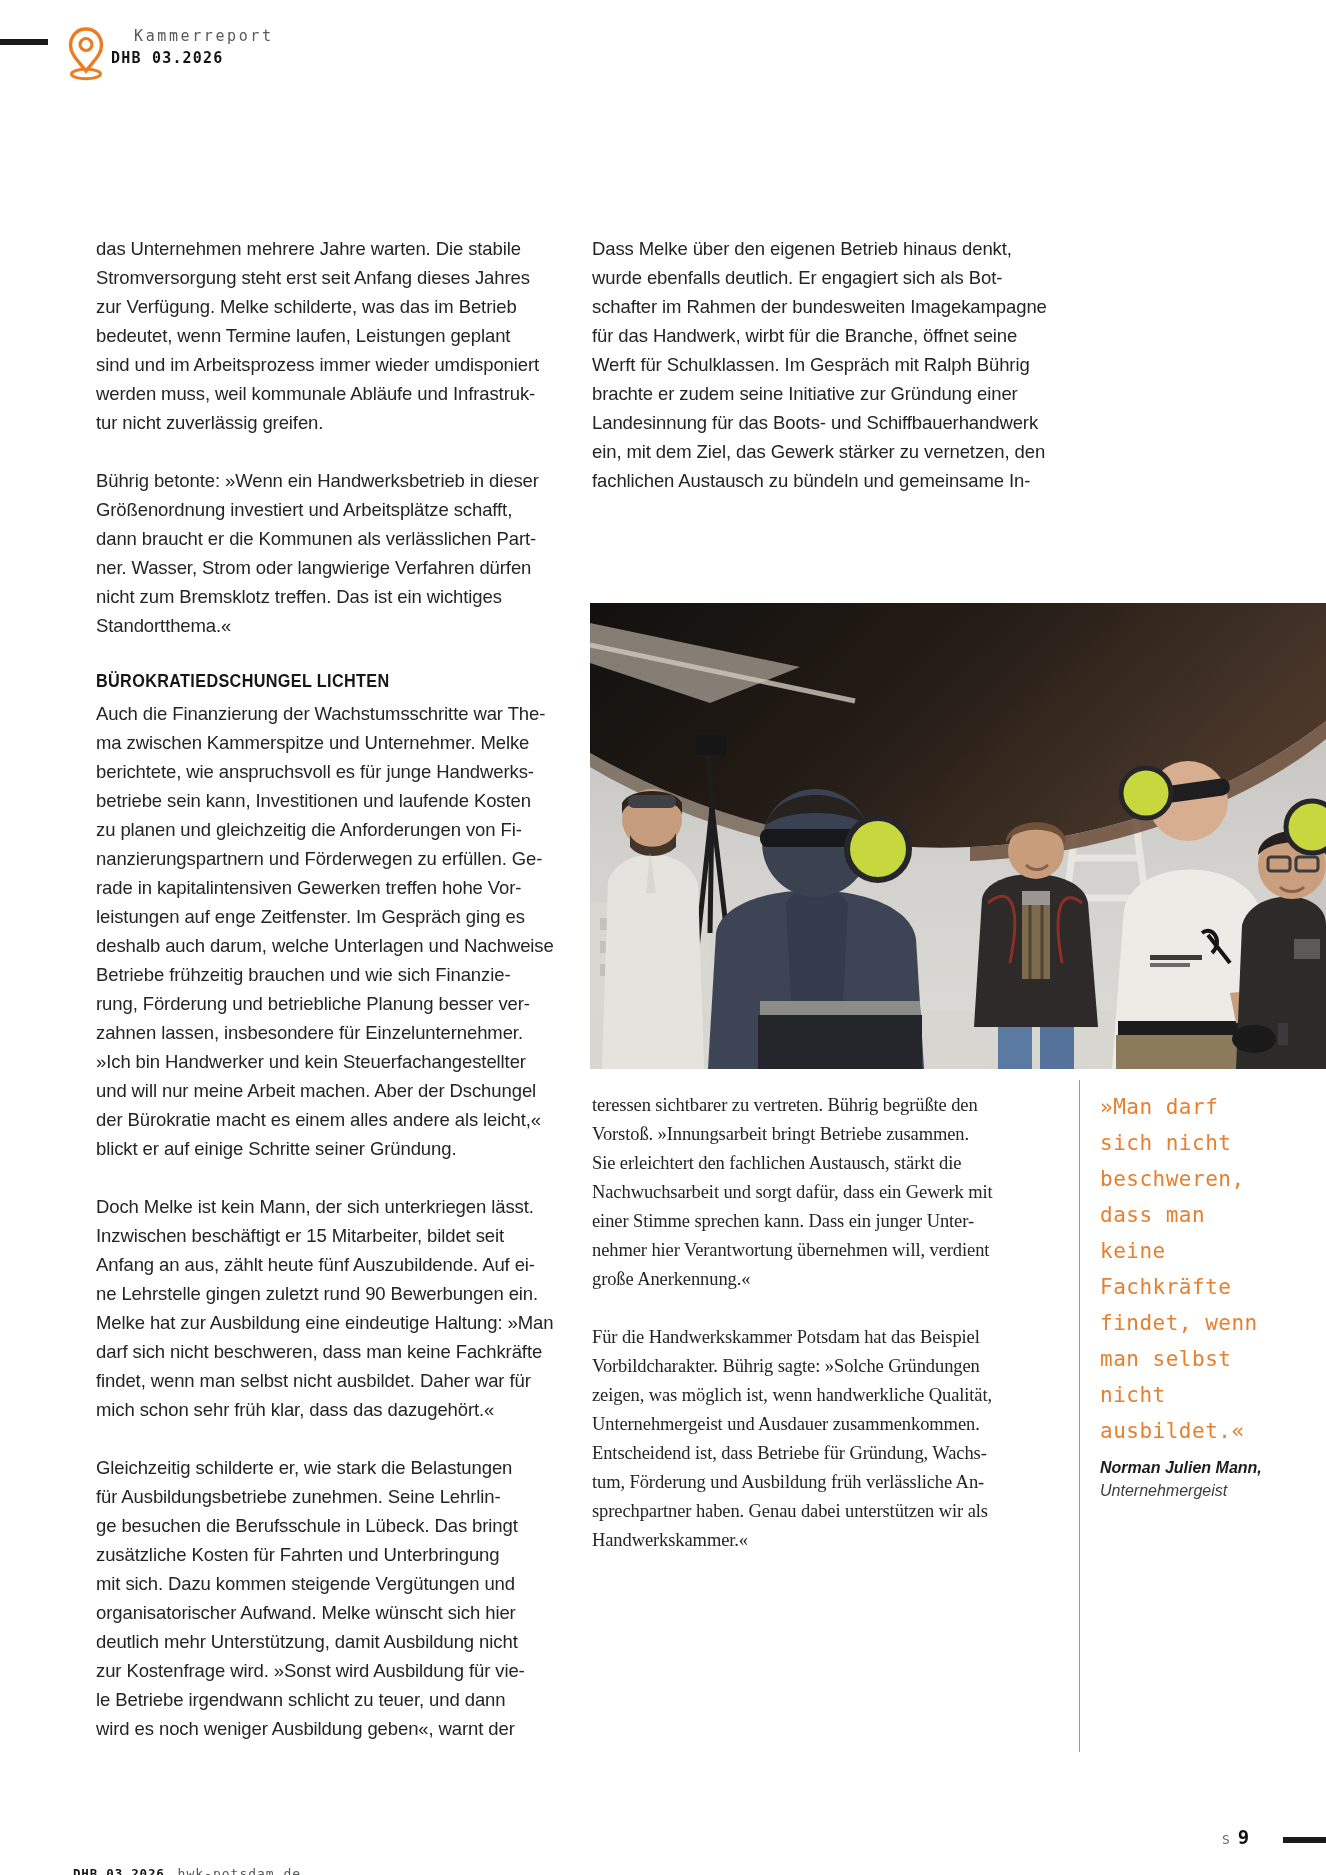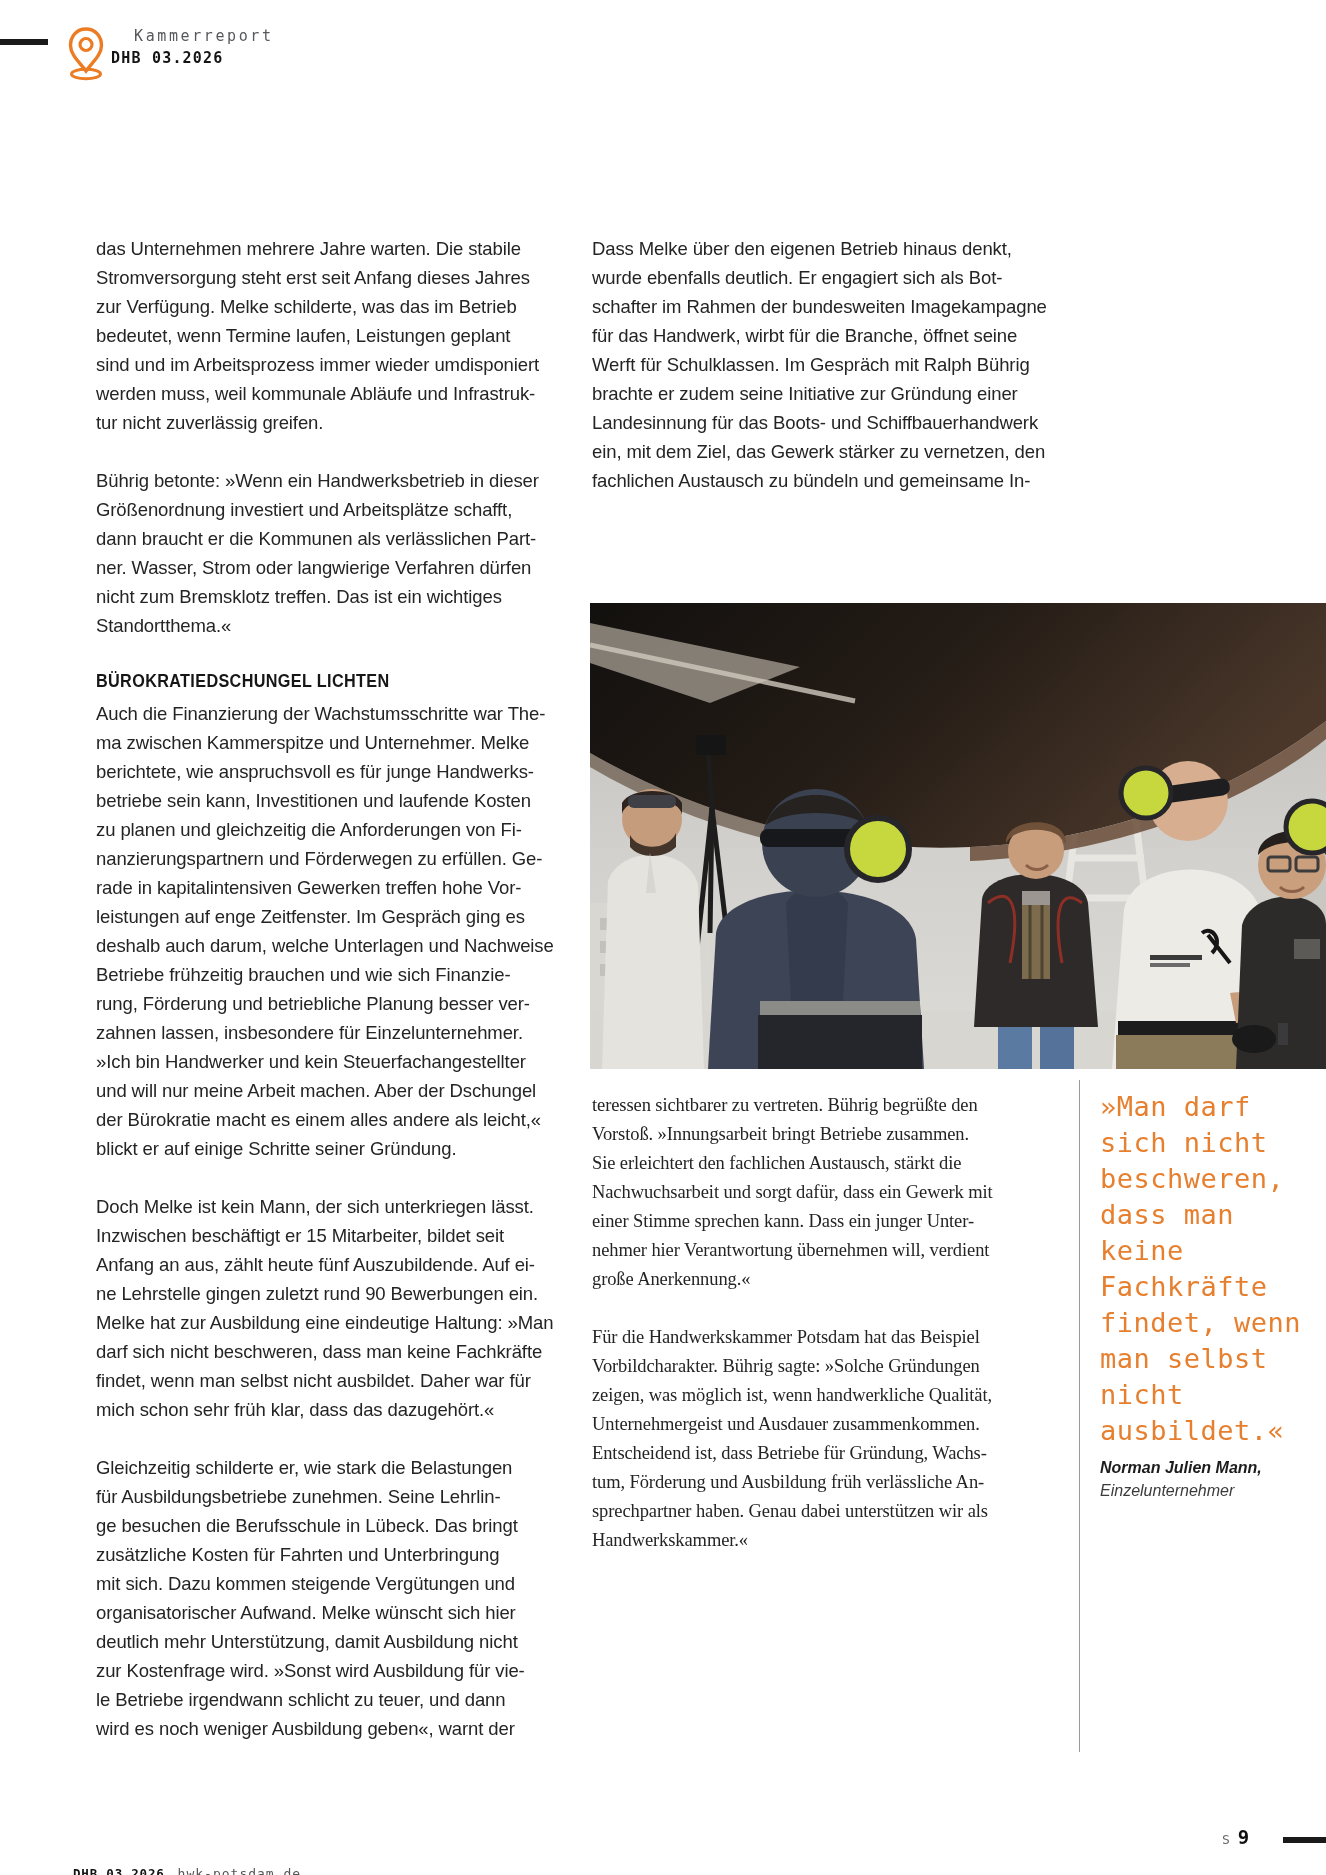--- a/index.html
+++ b/index.html
@@ -24,21 +24,21 @@
   .para{white-space:pre-line;margin:0 0 29px 0;}
   .para:last-child{margin-bottom:0;}
   .subhead{margin:22px 0 6px 0;font-weight:bold;font-size:18px;line-height:24px;
     letter-spacing:0.4px;color:#161616;transform:scaleX(0.9);transform-origin:left center;
     white-space:nowrap;}
   
   .photo{left:590px;top:603px;width:736px;height:466px;overflow:hidden;background:#cac8c4;}
   
   .quote-rule{left:1079px;top:1080px;width:1px;height:672px;background:#9a9a9a;}
   .pull-quote{left:1100px;top:1089px;width:220px;font-family:"DejaVu Sans Mono",monospace;
-    font-size:27px;line-height:36px;letter-spacing:0.5px;color:#e67f2e;white-space:pre-line;}
+    font-size:21px;line-height:36px;letter-spacing:0.5px;color:#e67f2e;white-space:pre-line;}
   .quote-author{left:1100px;top:1456px;width:220px;font-size:16px;line-height:23px;
     font-weight:bold;font-style:italic;color:#1c1c1c;}
   .quote-role{left:1100px;top:1479px;width:220px;font-size:16px;line-height:23px;
     font-style:italic;color:#3c3c3c;}
   
   .footer-left{left:73px;top:1832px;display:flex;gap:13px;align-items:baseline;
     font-family:"DejaVu Sans Mono",monospace;}
   .footer-issue{font-size:12.5px;font-weight:bold;letter-spacing:0.8px;color:#141414;}
   .footer-site{font-size:13px;letter-spacing:1px;color:#55565a;margin-top:34px;}
   .footer-page{left:1222px;top:1826px;display:flex;gap:8px;align-items:baseline;
@@ -254,21 +254,21 @@
 sich nicht
 beschweren,
 dass man
 keine
 Fachkräfte
 findet, wenn
 man selbst
 nicht
 ausbildet.«</div>
 <div class="abs quote-author">Norman Julien Mann,</div>
-<div class="abs quote-role">Einzelunternehmer</div>
+<div class="abs quote-role">Unternehmergeist</div>
 
 <div class="abs footer-left">
   <span class="footer-issue">DHB 03.2026</span>
   <span class="footer-site">hwk-potsdam.de</span>
 </div>
 <div class="abs footer-page">
   <span class="page-s">S</span>
   <span class="page-num">9</span>
 </div>
 <div class="abs bottom-bar"></div>

